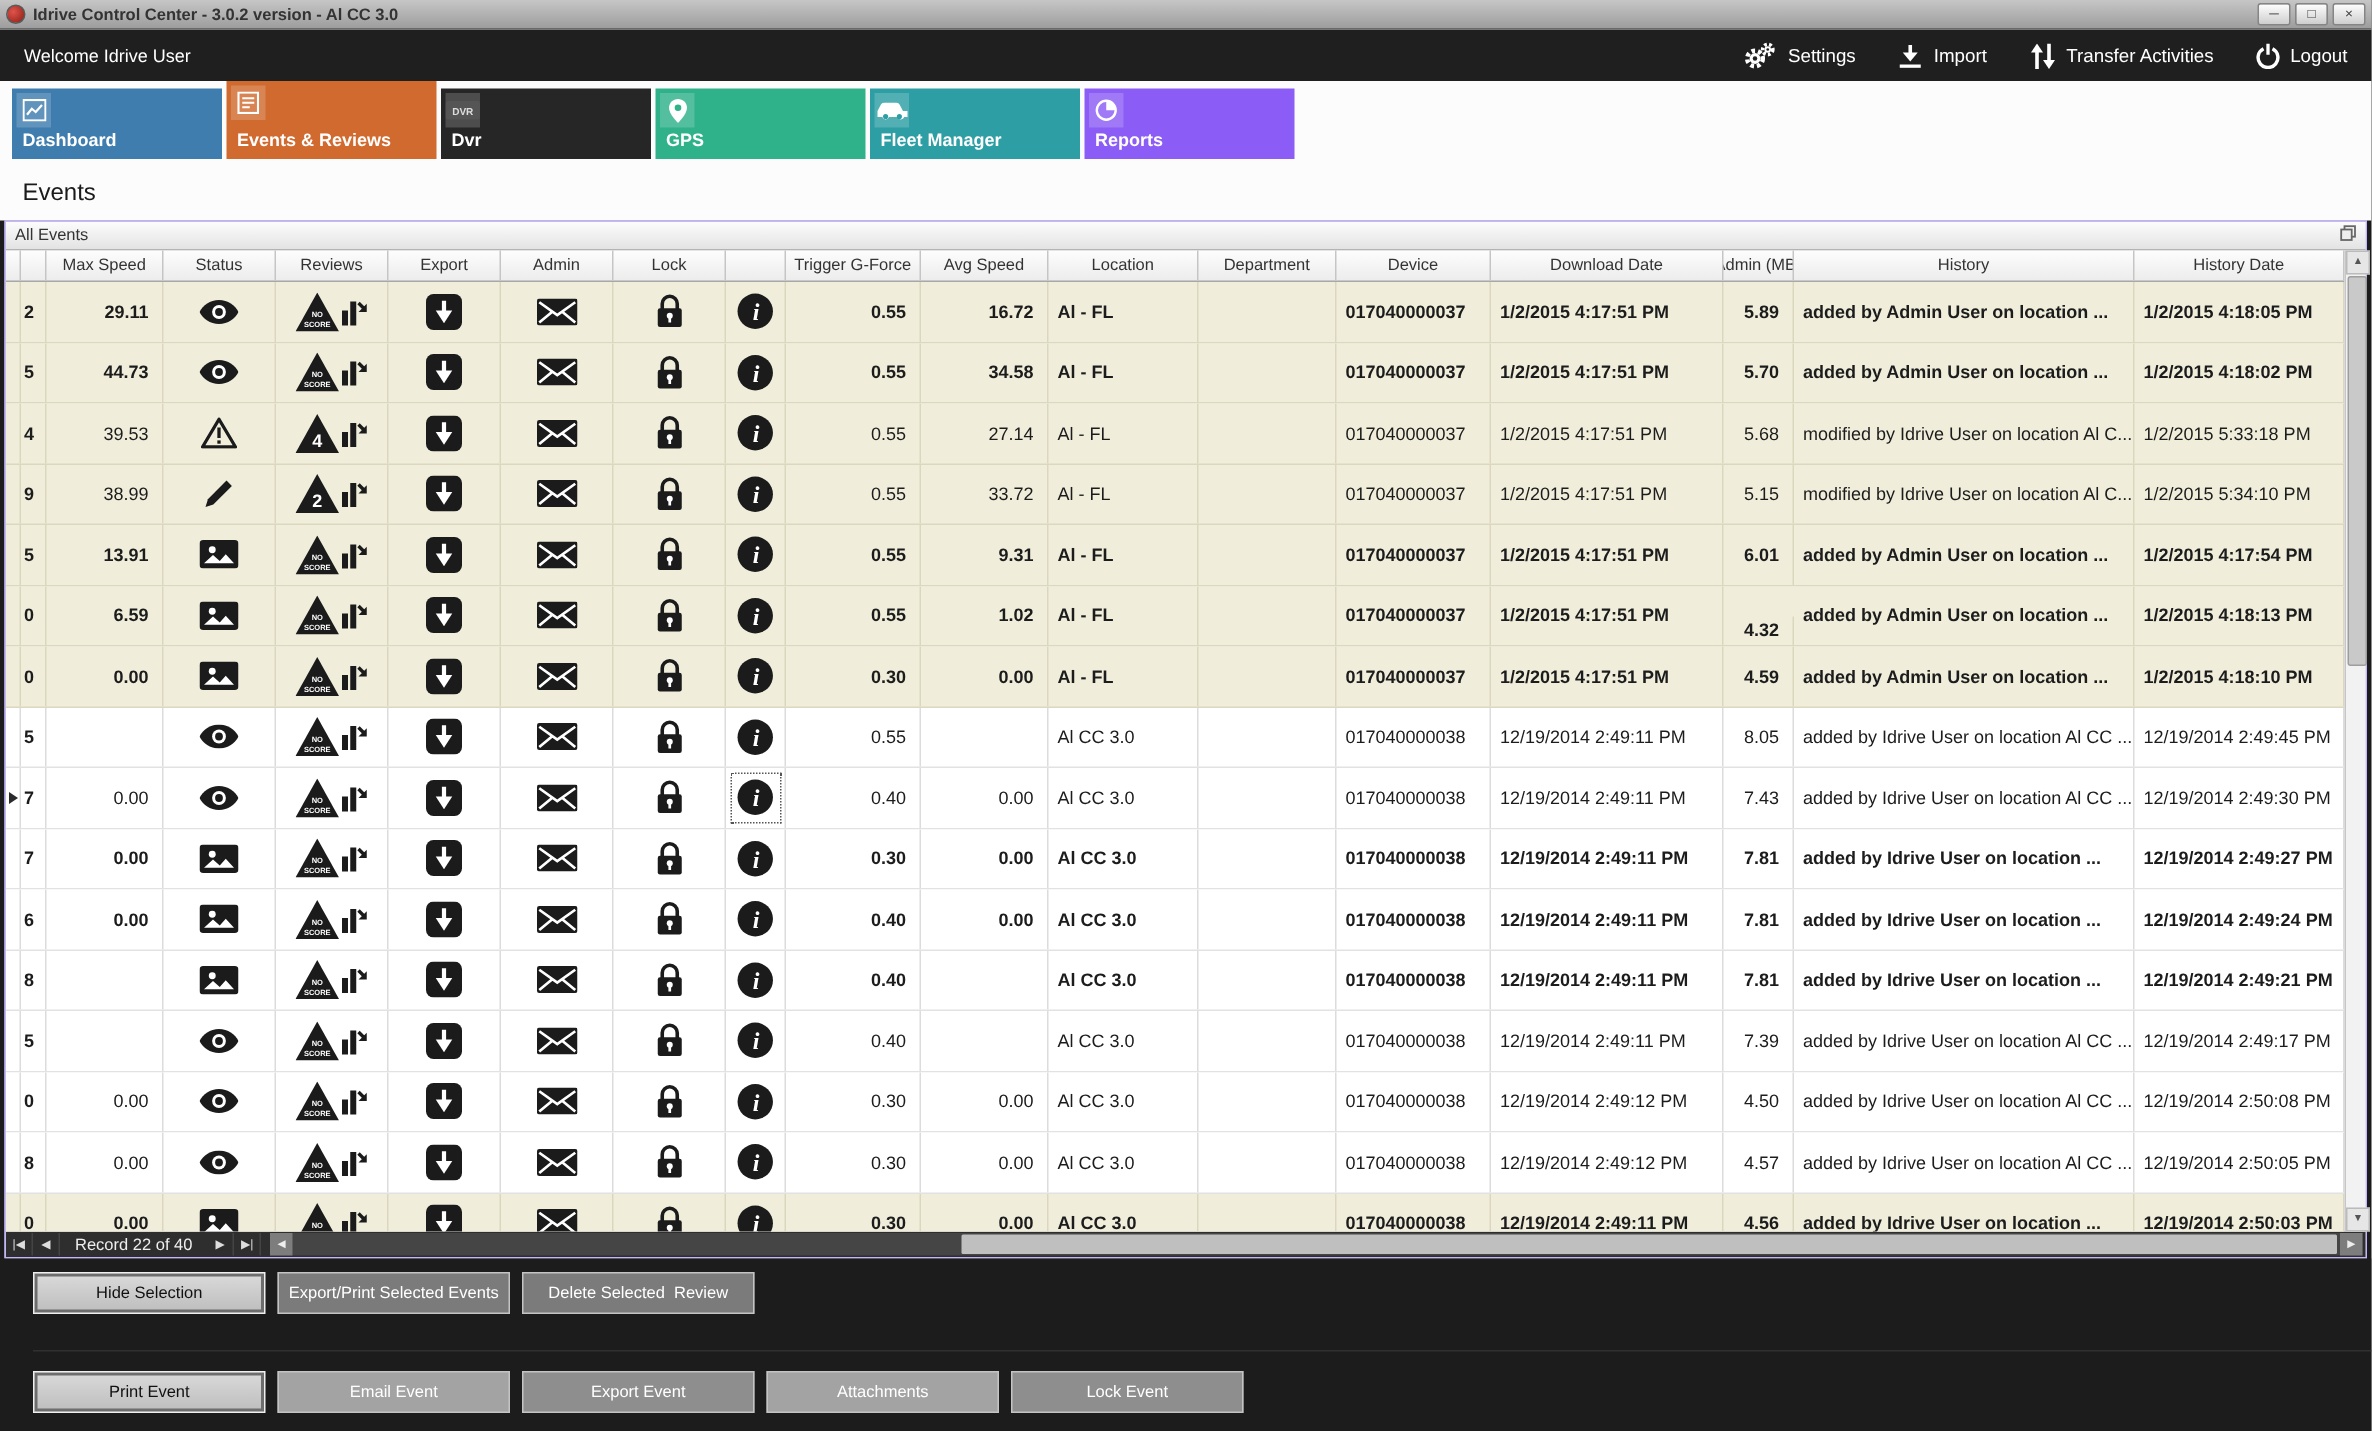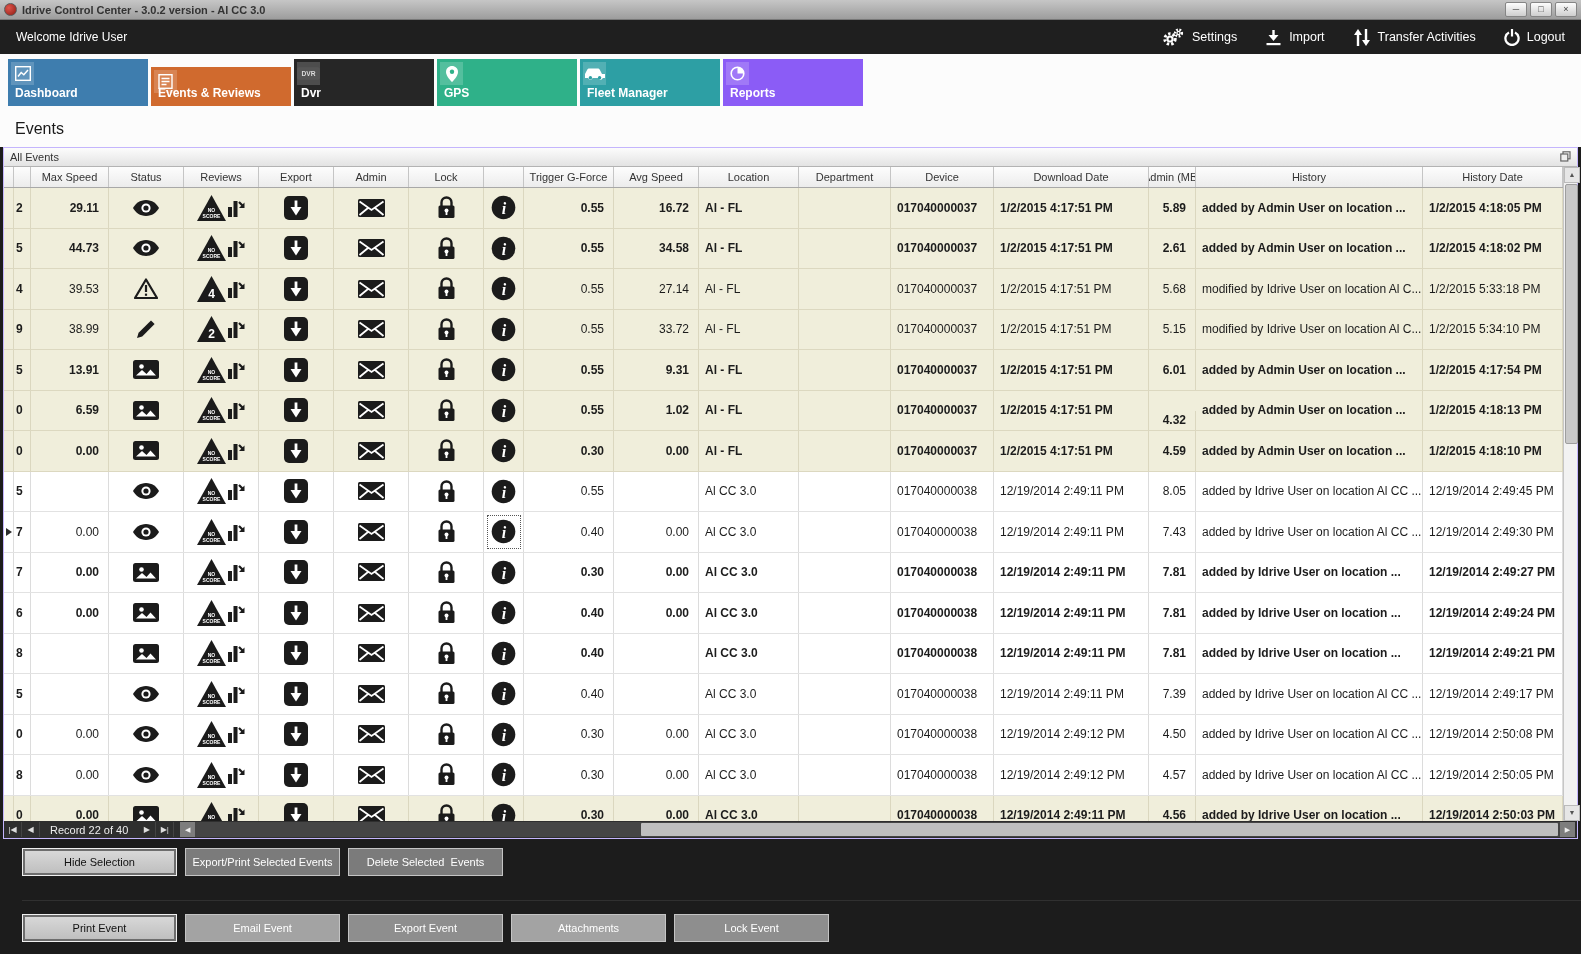--- a/index.html
+++ b/index.html
@@ -17,21 +17,21 @@
 
   
   .menubar { height:34px; background:#1f1f1f; display:flex; align-items:center; padding:0 16px; color:#fff; }
   .menubar .welcome { font-size:12px; flex:1; }
   .menu-action { display:flex; align-items:center; gap:7px; margin-left:28px; font-size:12.5px; cursor:default; }
   .menu-action .icn { display:flex; align-items:center; }
 
   
   .tabbar { height:58px; background:#fcfcfc; display:flex; align-items:flex-end; padding:0 0 6px 8px; gap:3px; }
   .tab { width:140px; height:47px; position:relative; color:#fff; cursor:default; }
-  .tab.active { height:39px; }
+  .tab.active { height:52px; }
   .tab-iconbox { position:absolute; top:3px; left:3px; width:23px; height:23px; background:rgba(255,255,255,.18);
                  display:flex; align-items:center; justify-content:center; }
   .tab-label { position:absolute; left:7px; bottom:6px; font-size:12px; font-weight:bold; white-space:nowrap; }
 
   
   .page-title { height:35px; background:#fcfcfc; font-size:16px; color:#1a1a1a; padding:8px 0 0 15px; }
 
   
   .panel { margin:0 3px; border:1px solid #c4b5fd; background:#e5e5e5; }
   .panel-header { height:19px; background:linear-gradient(#fcfcfc,#e3e3e3); border-bottom:1px solid #b3b3b3;
@@ -418,21 +418,21 @@
             <div class="cell " style="width: 92px;">
               <span class="txt"></span>
             </div>
             <div class="cell left" style="width: 103px;">
               <span class="txt">017040000037</span>
             </div>
             <div class="cell left" style="width: 155px;">
               <span class="txt">1/2/2015 4:17:51 PM</span>
             </div>
             <div class="cell num" style="width: 47px;">
-              <span class="txt">2.61</span>
+              <span class="txt">5.70</span>
             </div>
             <div class="cell left" style="width: 227px;">
               <span class="txt">added by Admin User on location ...</span>
             </div>
             <div class="cell left" style="width: 140px;">
               <span class="txt">1/2/2015 4:18:02 PM</span>
             </div>
           </div>
           <div class="row beige">
             <div class="cell " style="width: 10px;"></div>
@@ -1813,21 +1813,21 @@
       <div class="hs-thumb"></div>
       <div class="hs-arrow hs-right">▶</div>
     </div>
   </div>
 </div>
 
 <div class="bottom">
   <div class="btn-row" id="sel-bar">
       <div class="pbtn light">Hide Selection</div>
       <div class="pbtn dark">Export/Print Selected Events</div>
-      <div class="pbtn dark">Delete Selected  Events</div>
+      <div class="pbtn dark">Delete Selected  Review</div>
     </div>
   <div class="btn-row second" id="evt-bar">
       <div class="pbtn light">Print Event</div>
       <div class="pbtn mid">Email Event</div>
       <div class="pbtn dark2">Export Event</div>
       <div class="pbtn mid">Attachments</div>
       <div class="pbtn dark2">Lock Event</div>
     </div>
 </div>
 

